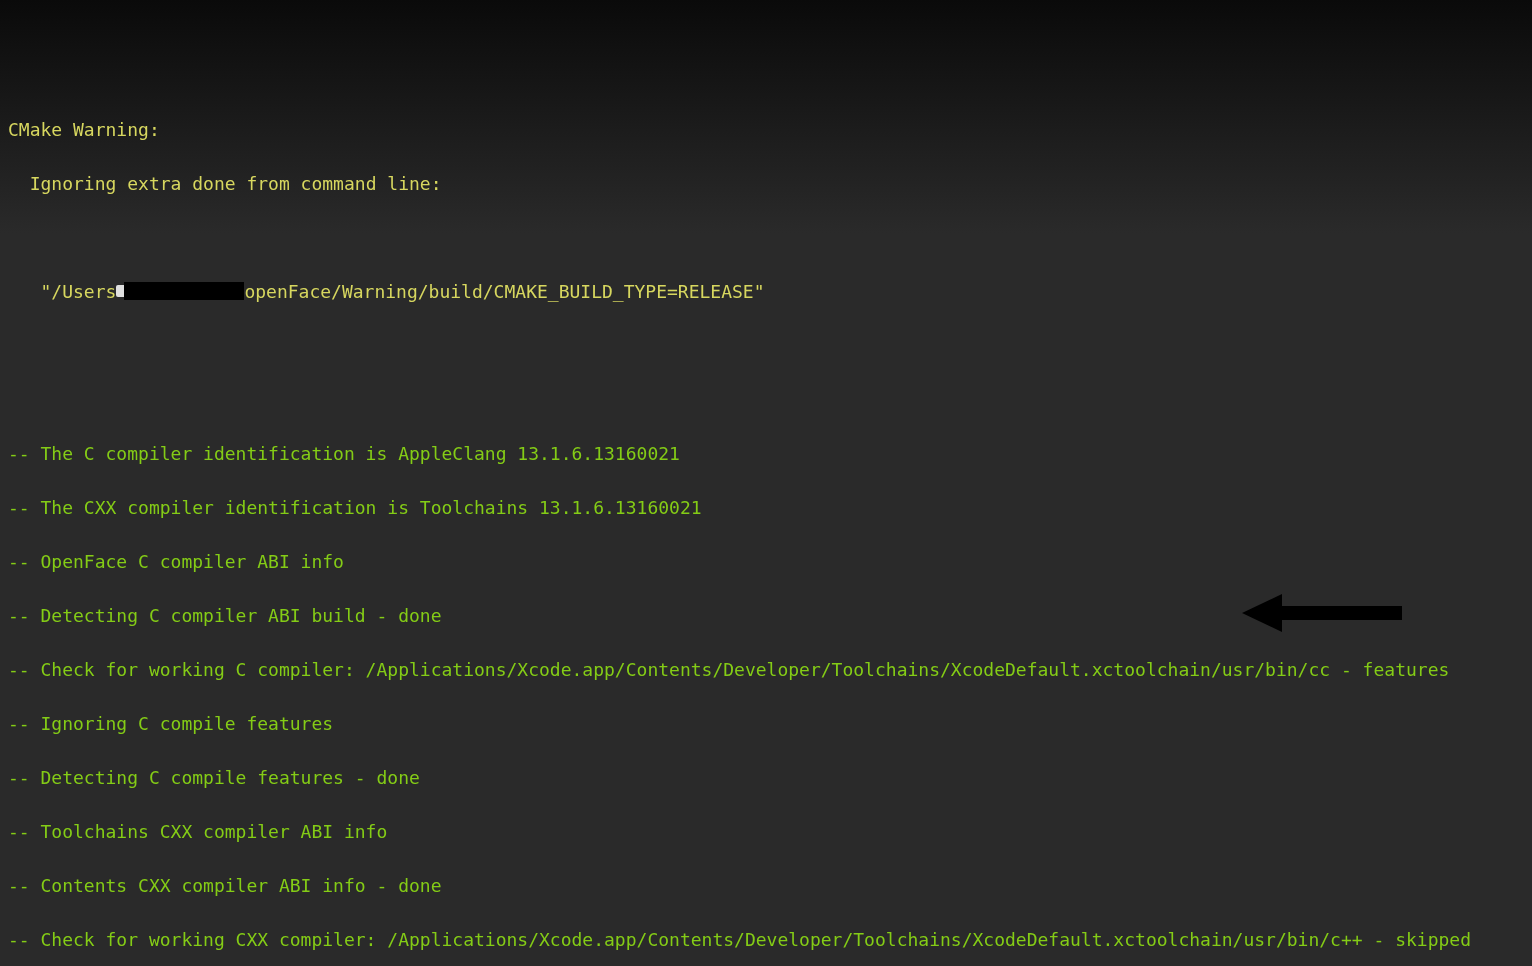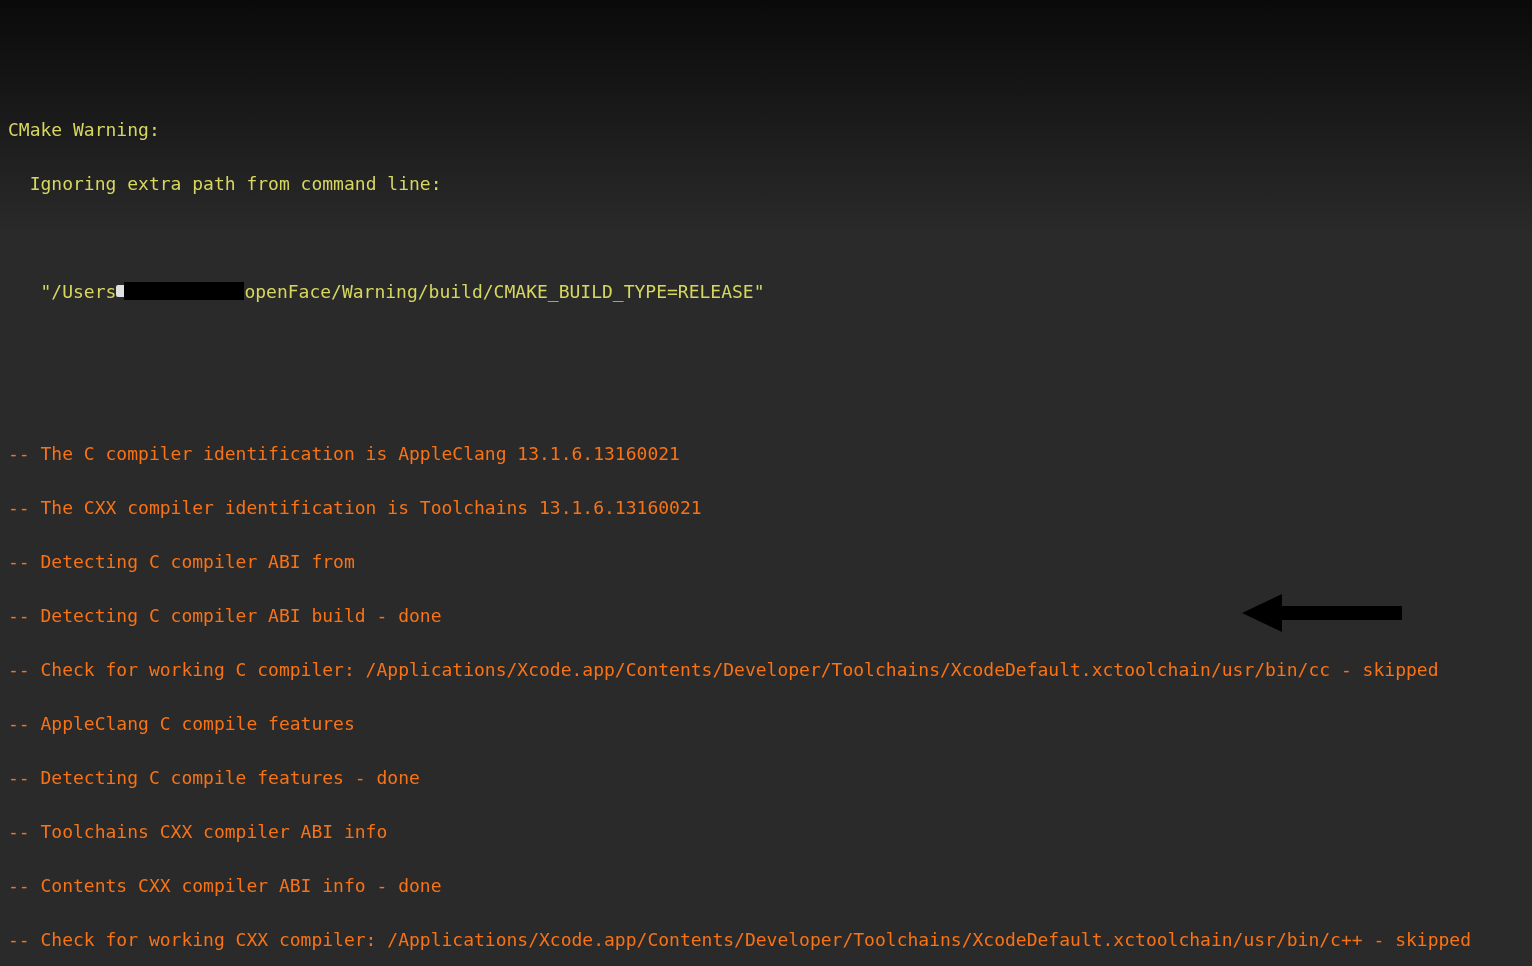--- a/index.html
+++ b/index.html
@@ -18,21 +18,21 @@
       min-height: 966px;
       color: #5fd7d7;
       white-space: pre-wrap;
       word-break: break-all;
       position: relative;
     }
     .yellow {
       color: #d7d75f;
     }
     .cyan {
-      color: #f97316;
+      color: #84cc16;
     }
     .redacted {
       display: inline-block;
       background-color: #000;
       width: 120px;
       height: 18px;
       vertical-align: middle;
       position: relative;
       top: -2px;
     }
@@ -61,31 +61,31 @@
     .line {
       display: block;
     }
   </style>
 </head>
 <body>
 
 
 
 <span class="line yellow">CMake Warning:</span>
-<span class="line yellow">  Ignoring extra path from command line:</span>
+<span class="line yellow">  Ignoring extra done from command line:</span>
 <span class="line"> </span>
 <span class="line yellow"><span>   "/Users</span><span class="redacted-pre"></span><span class="redacted"></span><span>openFace/Warning/build/CMAKE_BUILD_TYPE=RELEASE"</span></span>
 <span class="line"> </span>
 <span class="line"> </span>
 <span class="line cyan">-- The C compiler identification is AppleClang 13.1.6.13160021</span>
 <span class="line cyan">-- The CXX compiler identification is Toolchains 13.1.6.13160021</span>
-<span class="line cyan">-- Detecting C compiler ABI from</span>
+<span class="line cyan">-- OpenFace C compiler ABI info</span>
 <span class="line cyan">-- Detecting C compiler ABI build - done</span>
-<span class="line cyan">-- Check for working C compiler: /Applications/Xcode.app/Contents/Developer/Toolchains/XcodeDefault.xctoolchain/usr/bin/cc - skipped</span>
-<span class="line cyan">-- AppleClang C compile features</span>
+<span class="line cyan">-- Check for working C compiler: /Applications/Xcode.app/Contents/Developer/Toolchains/XcodeDefault.xctoolchain/usr/bin/cc - features</span>
+<span class="line cyan">-- Ignoring C compile features</span>
 <span class="line cyan">-- Detecting C compile features - done</span>
 <span class="line cyan">-- Toolchains CXX compiler ABI info</span>
 <span class="line cyan">-- Contents CXX compiler ABI info - done</span>
 <span class="line cyan">-- Check for working CXX compiler: /Applications/Xcode.app/Contents/Developer/Toolchains/XcodeDefault.xctoolchain/usr/bin/c++ - skipped</span>
 
 
 
 
 
 

